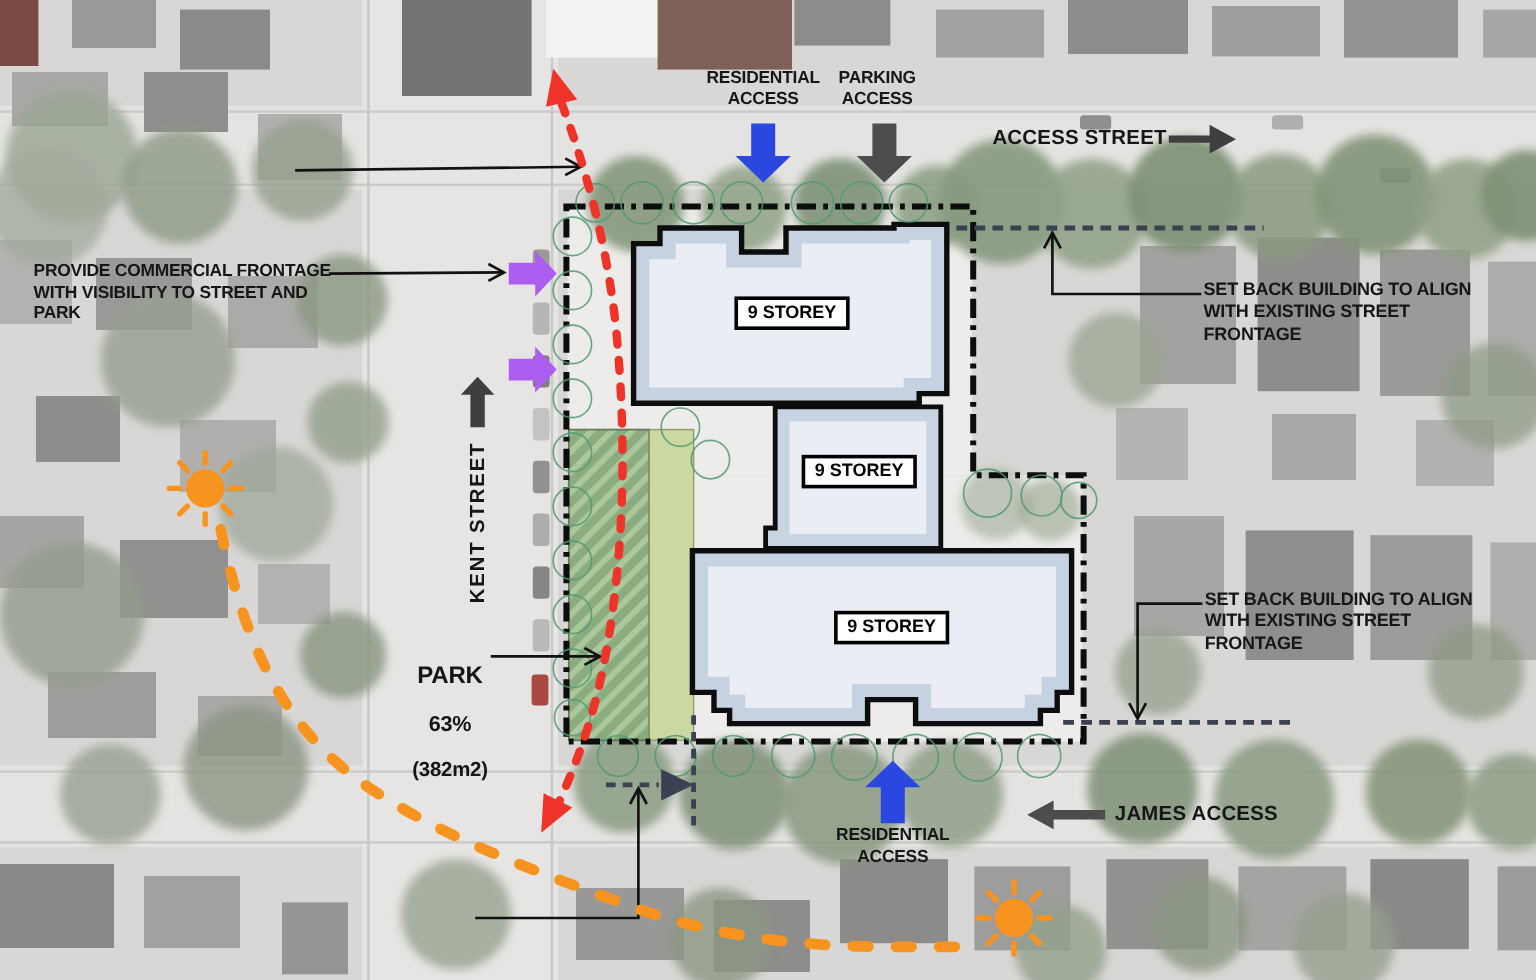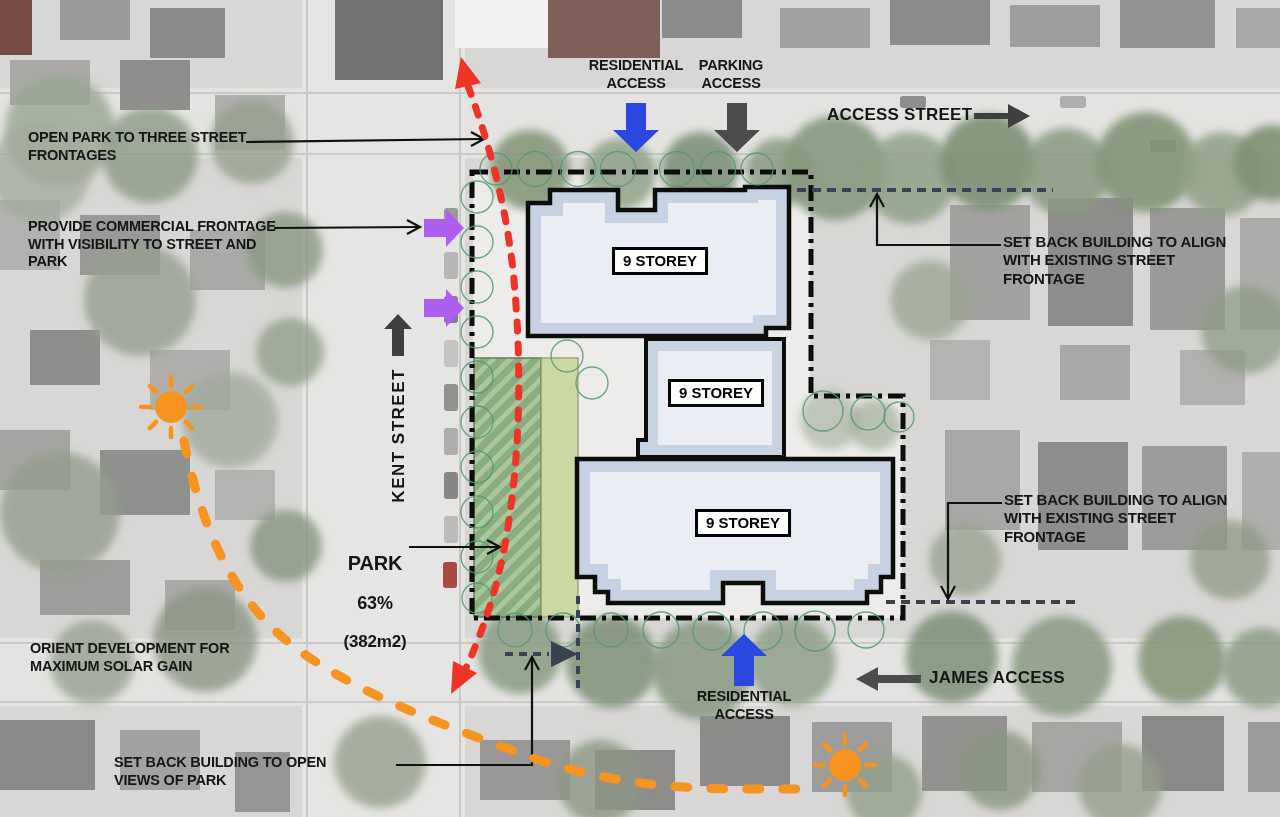--- a/index.html
+++ b/index.html
@@ -278,46 +278,40 @@
     <path fill="#4C4C4C" d="M727,103 L747,103 L747,130 L760,130 L737,152 L714,130 L727,130 Z"></path>
     <path fill="#2A47E0" d="M744,634 L767,656 L754,656 L754,686 L734,686 L734,656 L721,656 Z"></path>
     <path fill="#AC5EF0" d="M424,219 L446,219 L446,209 L464,228 L446,247 L446,237 L424,237 Z"></path>
     <path fill="#AC5EF0" d="M424,299 L446,299 L446,289 L464,308 L446,327 L446,317 L424,317 Z"></path>
     <path fill="#3F3F3F" d="M398,314 L412,329 L404,329 L404,356 L392,356 L392,329 L384,329 Z"></path>
     <path fill="#3F3F3F" d="M974,113 L1008,113 L1008,104 L1030,116 L1008,128 L1008,119 L974,119 Z"></path>
     <path fill="#4C4C4C" d="M856,679 L878,667 L878,675 L921,675 L921,683 L878,683 L878,691 Z"></path>
   </svg>
 
   <div id="labels">
-    <div class="lbl" style="left:28px;top:129px">OPEN PARK TO THREE STREET
-FRONTAGES</div>
     <div class="lbl" style="left:28px;top:218px">PROVIDE COMMERCIAL FRONTAGE
 WITH VISIBILITY TO STREET AND
 PARK</div>
     <div class="lbl center" style="left:581px;top:57px;width:110px">RESIDENTIAL
 ACCESS</div>
     <div class="lbl center" style="left:676px;top:57px;width:110px">PARKING
 ACCESS</div>
     <div class="lbl big" style="left:827px;top:105px">ACCESS STREET</div>
     <div class="lbl md" style="left:1003px;top:233px">SET BACK BUILDING TO ALIGN
 WITH EXISTING STREET
 FRONTAGE</div>
     <div class="lbl md" style="left:1004px;top:491px">SET BACK BUILDING TO ALIGN
 WITH EXISTING STREET
 FRONTAGE</div>
     <div class="lbl kent" style="left:324px;top:425px">KENT STREET</div>
     <div class="lbl center" style="left:322px;top:533px;width:106px">
       <span class="parkline pk-title">PARK</span>
       <span class="parkline pk-pct">63%</span>
       <span class="parkline pk-area">(382m2)</span>
     </div>
-    <div class="lbl" style="left:30px;top:640px">ORIENT DEVELOPMENT FOR
-MAXIMUM SOLAR GAIN</div>
-    <div class="lbl" style="left:114px;top:754px">SET BACK BUILDING TO OPEN
-VIEWS OF PARK</div>
     <div class="lbl center" style="left:689px;top:688px;width:110px">RESIDENTIAL
 ACCESS</div>
     <div class="lbl big" style="left:929px;top:668px">JAMES ACCESS</div>
 
     <div class="storey" style="left:660px;top:247px">9 STOREY</div>
     <div class="storey" style="left:716px;top:379px">9 STOREY</div>
     <div class="storey" style="left:743px;top:509px">9 STOREY</div>
   </div>
 </div>
 

